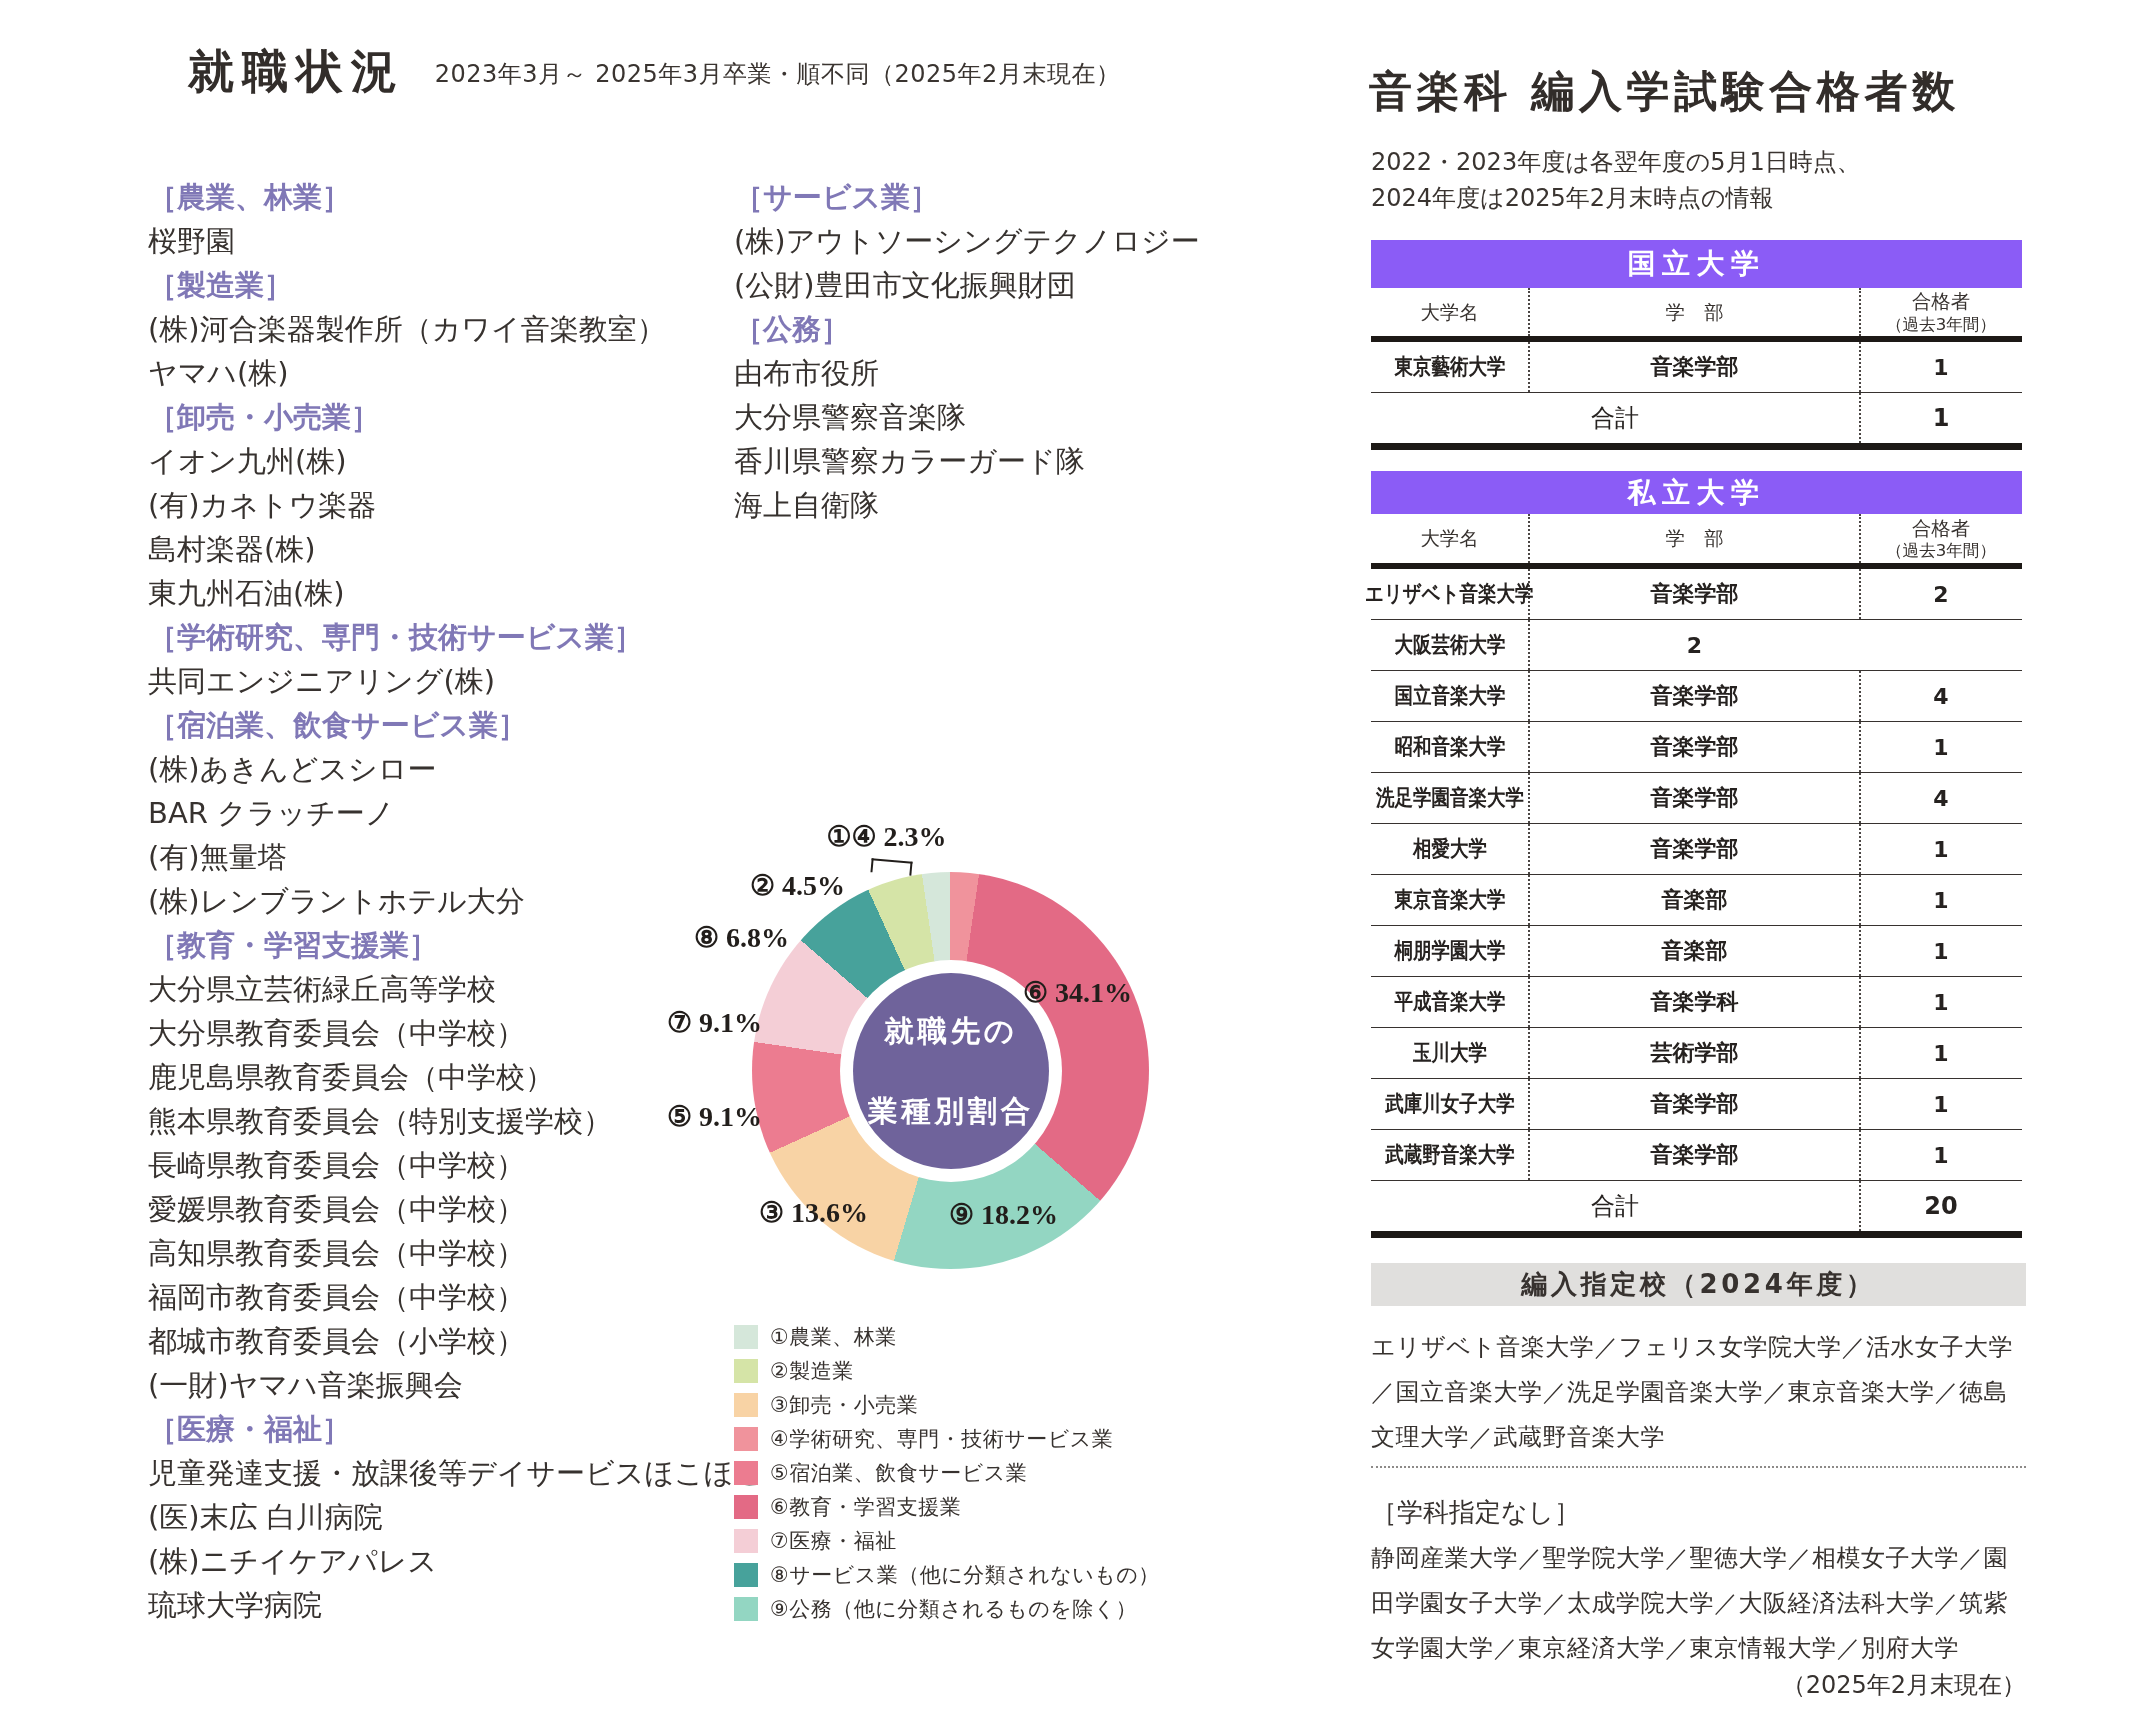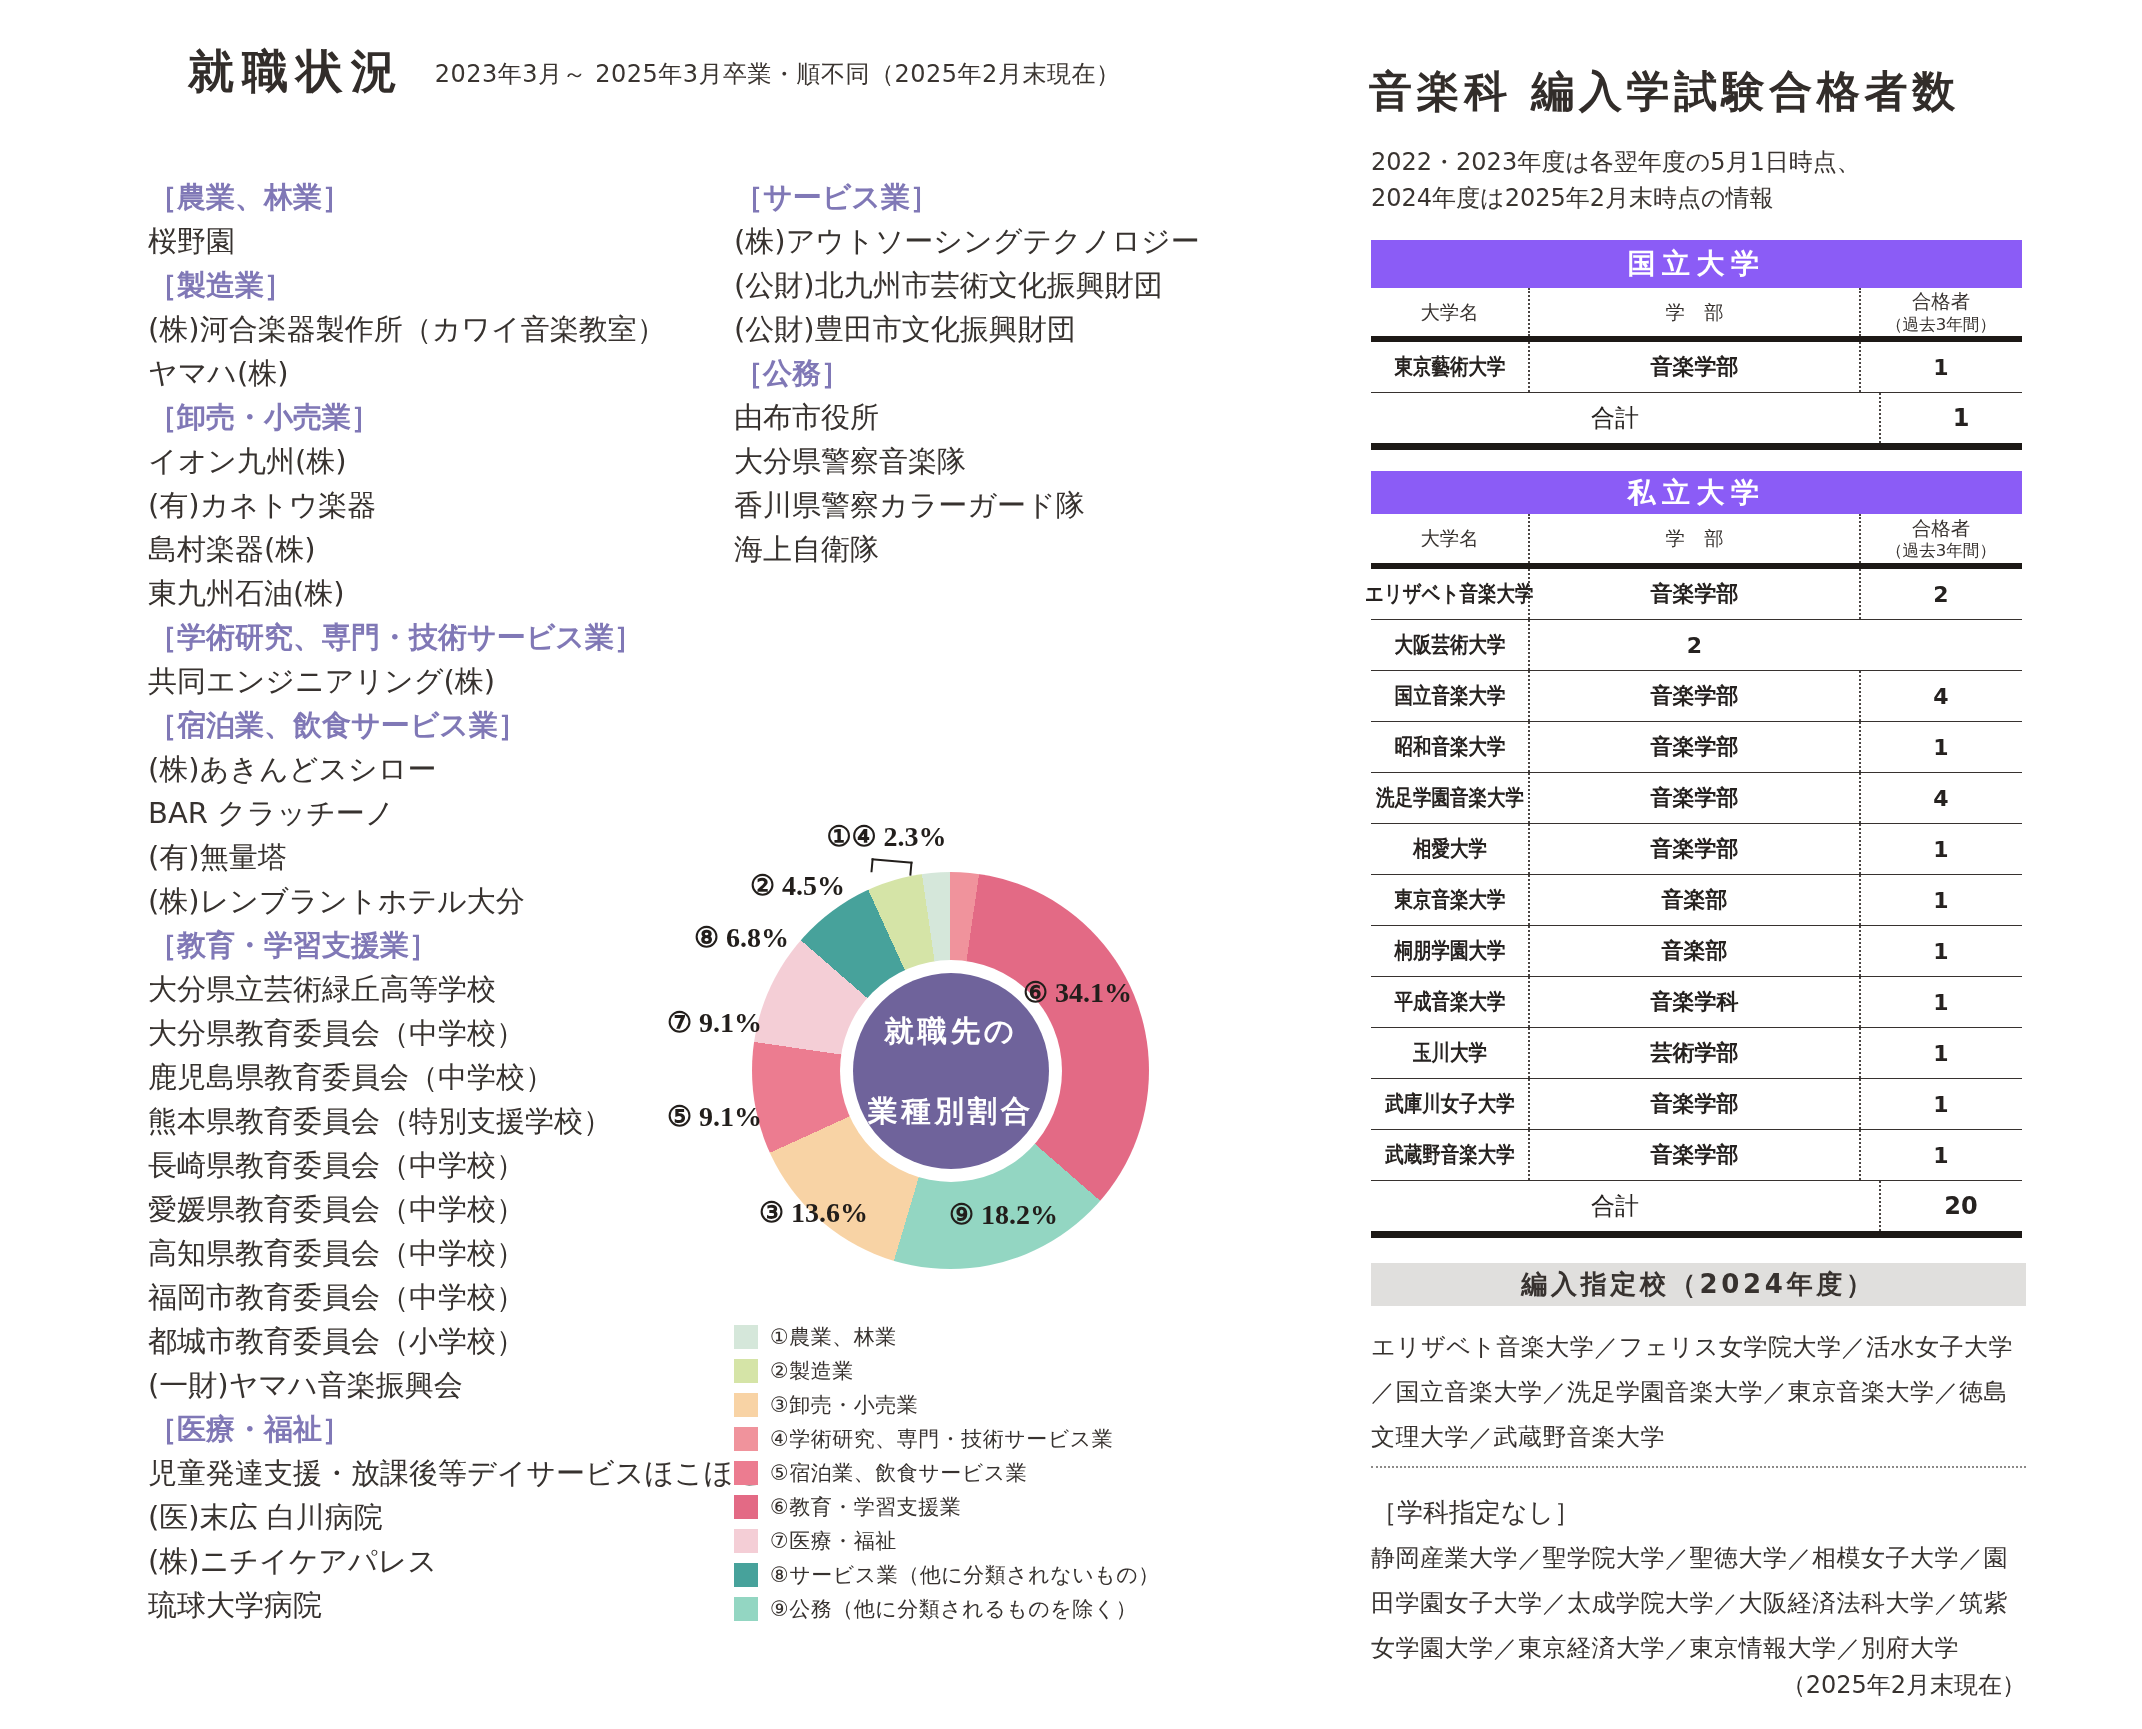--- a/index.html
+++ b/index.html
@@ -37,21 +37,21 @@
   
   .exam-title{position:absolute;left:1369px;top:63px;font-size:43px;font-weight:700;letter-spacing:4.6px;color:#322d2a;white-space:nowrap;}
   .exam-note{position:absolute;left:1371px;top:144px;font-size:24px;line-height:36px;color:#3a3430;}
   .xtable{position:absolute;left:1371px;width:651px;}
   .xt-banner{height:48px;background:#8b5cf6;display:flex;align-items:center;justify-content:center;}
   .xt-banner span{color:#ffffff;font-size:28px;font-weight:700;letter-spacing:6.5px;}
   .xt-head{display:grid;grid-template-columns:157px 331px 162px;border-bottom:6.5px solid #1d1916;}
   .xt-head .hc{display:flex;flex-direction:column;align-items:center;justify-content:center;font-size:19.4px;color:#37322f;}
   .xt-row{display:grid;grid-template-columns:157px 331px 162px;border-bottom:1.8px solid #37322f;}
   .xt-row .cell{display:flex;align-items:center;justify-content:center;font-size:22px;font-weight:700;color:#262220;}
-  .xt-total{display:grid;grid-template-columns:488px 162px;border-bottom:7.4px solid #1d1916;gap:20px;}
+  .xt-total{display:grid;grid-template-columns:488px 162px;border-bottom:7.4px solid #1d1916;}
   .xt-total .cell{display:flex;align-items:center;justify-content:center;font-size:24px;color:#262220;}
   .xt-total .val{font-weight:700;}
   .dot-l{border-left:2.8px dotted #4a4543;}
   .sq{display:inline-block;transform:scaleX(0.84);transform-origin:50% 50%;white-space:nowrap;}
   .h52{height:48px;}.h54{height:50px;}
   .small2{font-size:16.6px;margin-top:-1.8px;}
   
   .desig-banner{position:absolute;left:1371px;top:1263px;width:655px;height:43px;background:#e0dfdd;
     display:flex;align-items:center;justify-content:center;}
   .desig-banner span{font-size:26px;font-weight:700;letter-spacing:3.7px;color:#37322f;}
@@ -103,21 +103,20 @@
     <div class="emp-line cat">［医療・福祉］</div>
     <div class="emp-line item">児童発達支援・放課後等デイサービスほこほこ</div>
     <div class="emp-line item">(医)末広 白川病院</div>
     <div class="emp-line item">(株)ニチイケアパレス</div>
     <div class="emp-line item">琉球大学病院</div>
   </div>
 
   <div class="emp-col c2">
     <div class="emp-line cat">［サービス業］</div>
     <div class="emp-line item">(株)アウトソーシングテクノロジー</div>
-    <div class="emp-line item">(公財)北九州市芸術文化振興財団</div>
     <div class="emp-line item">(公財)豊田市文化振興財団</div>
     <div class="emp-line cat">［公務］</div>
     <div class="emp-line item">由布市役所</div>
     <div class="emp-line item">大分県警察音楽隊</div>
     <div class="emp-line item">香川県警察カラーガード隊</div>
     <div class="emp-line item">海上自衛隊</div>
   </div>
 
   <div class="donut">
     <div style="position: absolute; inset: 0px; border-radius: 50%; background: conic-gradient(rgb(240, 147, 156) 0%, rgb(240, 147, 156) 2.3%, rgb(227, 106, 133) 2.3%, rgb(227, 106, 133) 36.4%, rgb(147, 214, 194) 36.4%, rgb(147, 214, 194) 54.6%, rgb(248, 211, 165) 54.6%, rgb(248, 211, 165) 68.2%, rgb(236, 124, 144) 68.2%, rgb(236, 124, 144) 77.3%, rgb(244, 206, 214) 77.3%, rgb(244, 206, 214) 86.4%, rgb(71, 162, 155) 86.4%, rgb(71, 162, 155) 93.2%, rgb(213, 228, 167) 93.2%, rgb(213, 228, 167) 97.7%, rgb(213, 231, 218) 97.7%, rgb(213, 231, 218) 100%);"></div>

